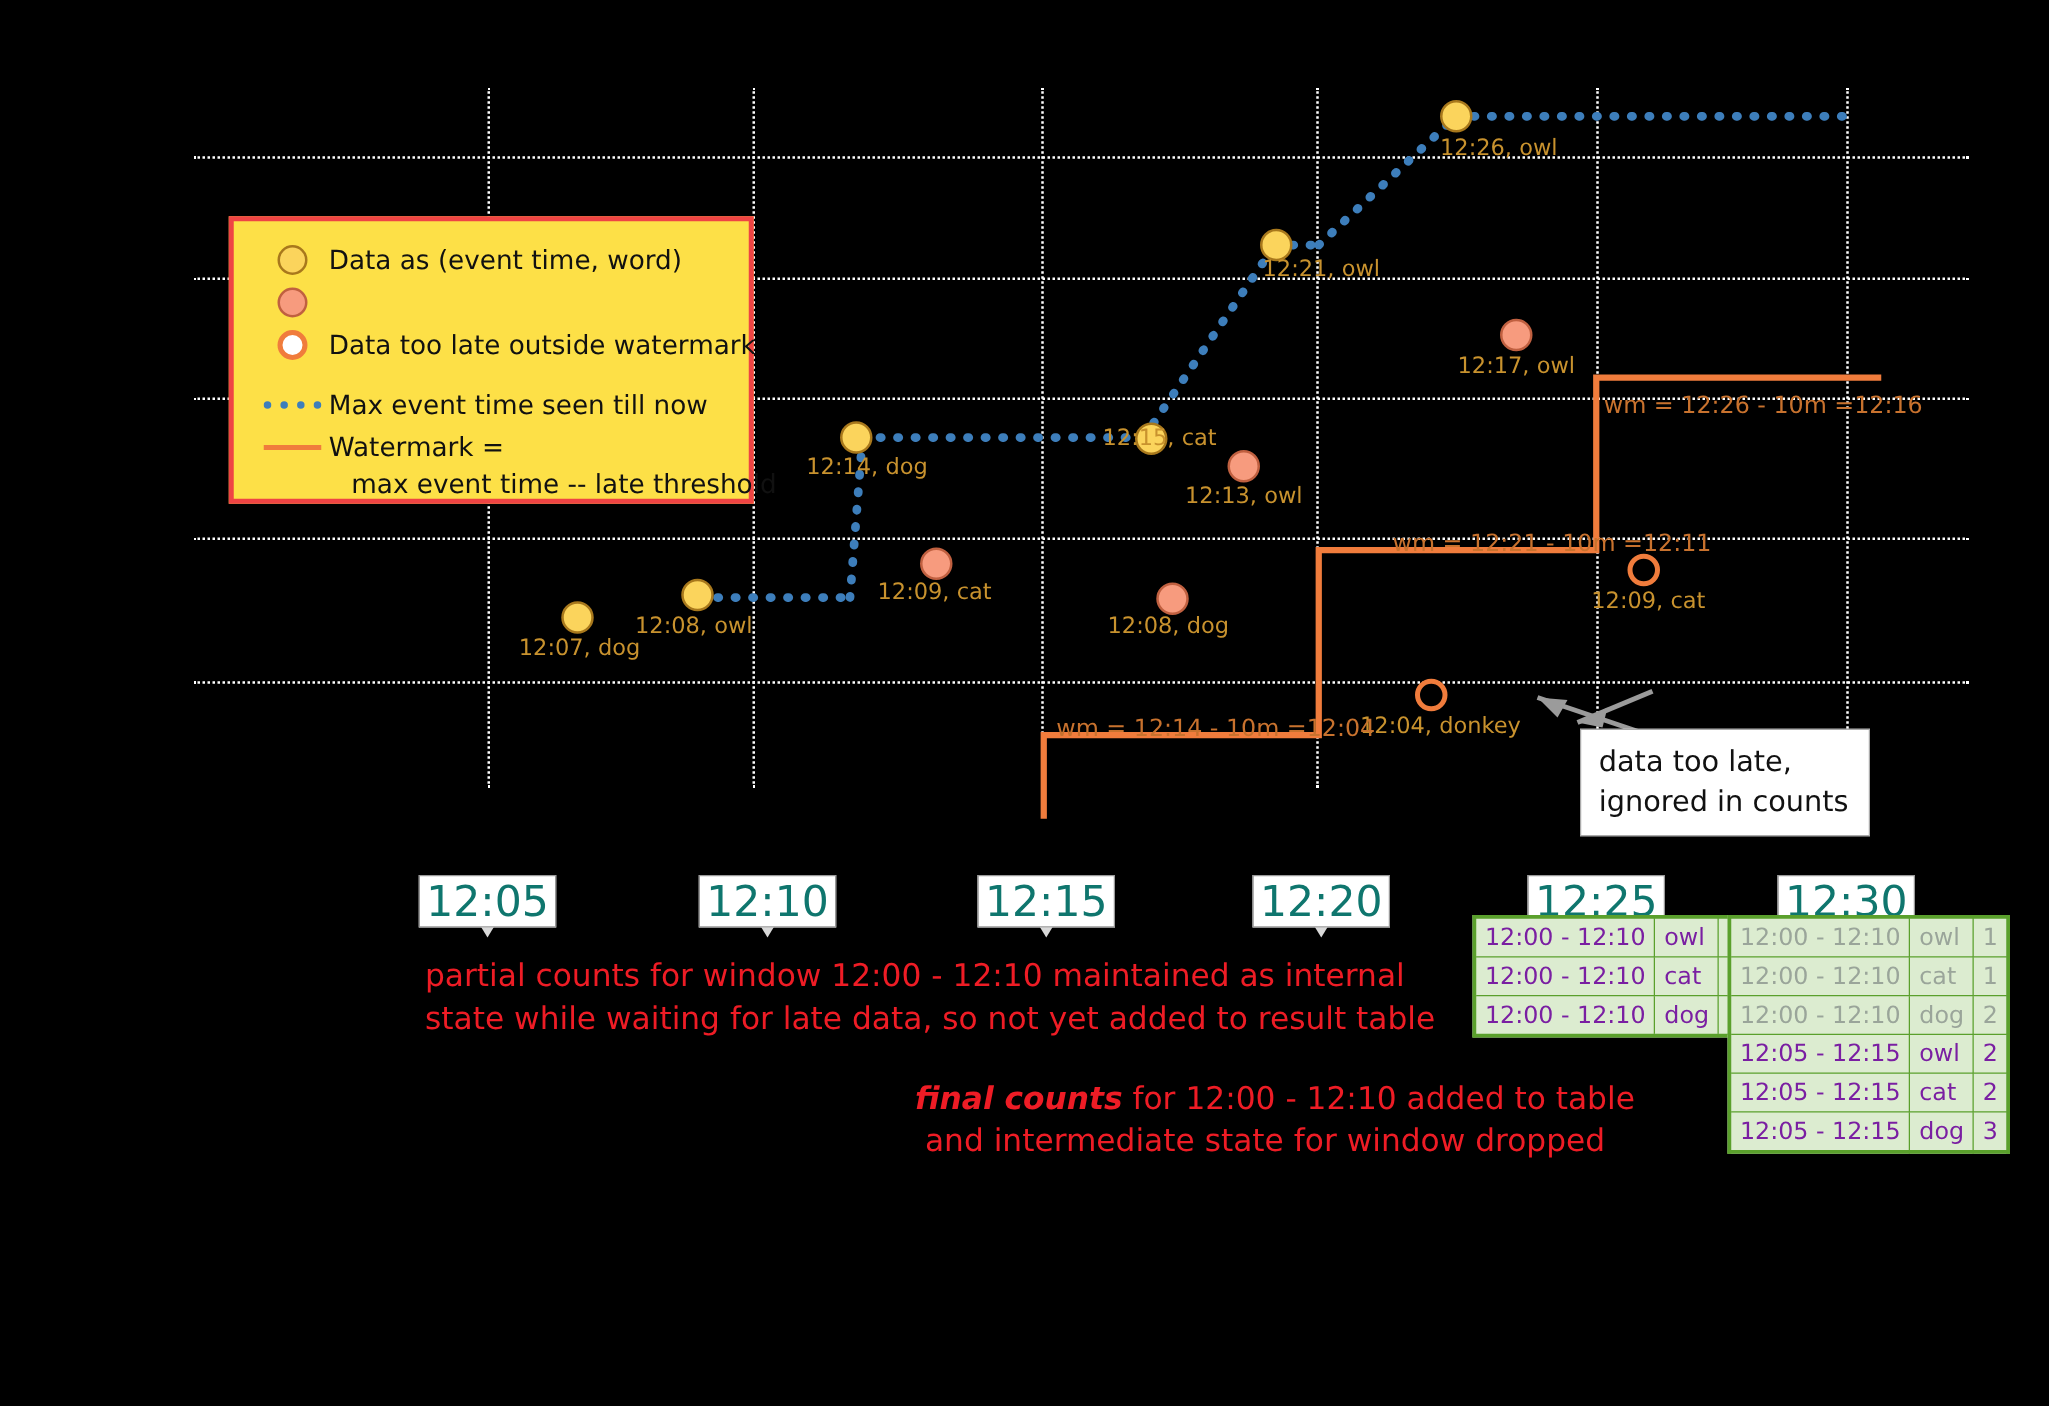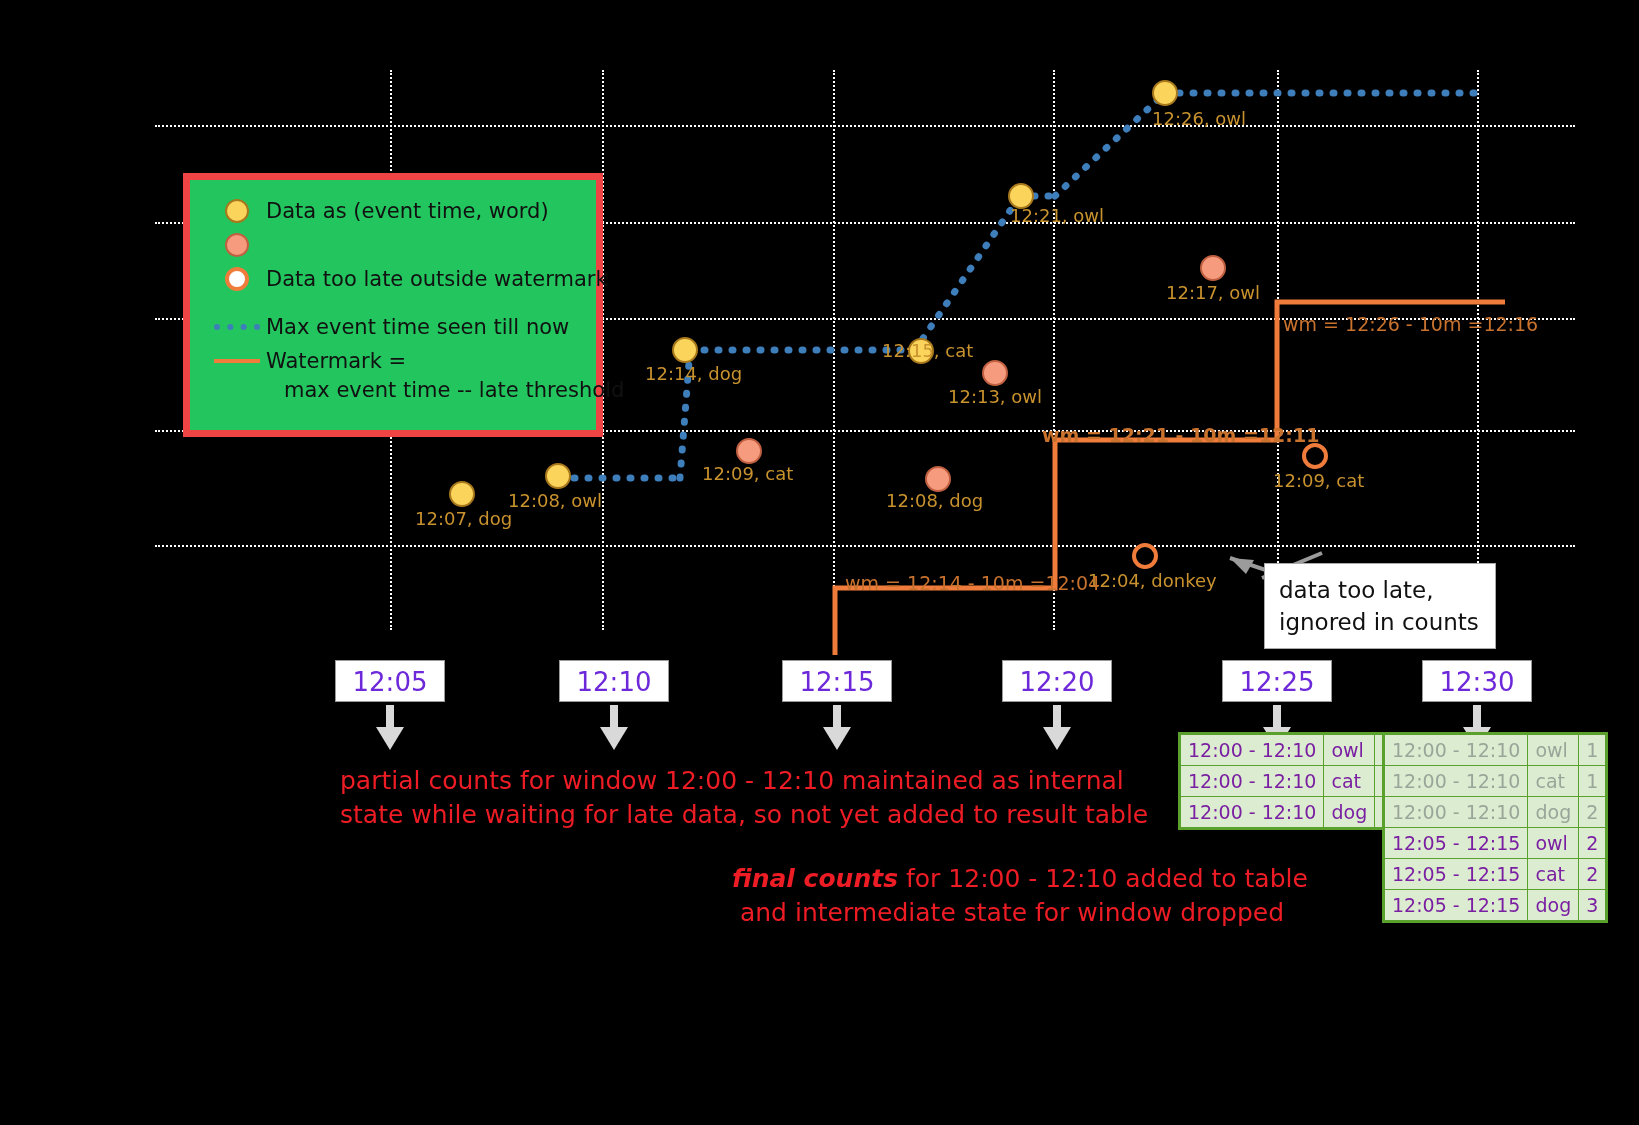--- a/index.html
+++ b/index.html
@@ -45,24 +45,24 @@
     border: 4px solid #f07c3c;
   }
   .dot-label {
     position: absolute;
     color: #c8922e;
     font-size: 18px;
     white-space: nowrap;
   }
   .legend {
     position: absolute;
-    background: #22c55e;
-    border: 7px solid #ef4444;
-    box-sizing: border-box;
-    padding: 14px 18px 28px 18px;
+    background: #fde047;
+    border: 4px solid #ef4444;
+    box-sizing: border-box;
+    padding: 14px 18px 0 18px;
   }
   .legend-row {
     display: flex;
     align-items: center;
     height: 34px;
   }
   .legend-swatch {
     width: 58px;
     display: flex;
     align-items: center;
@@ -96,27 +96,28 @@
   .legend-sub {
     font-size: 21px;
     color: #111;
     margin-left: 76px;
     white-space: nowrap;
   }
   .tick-box {
     position: absolute;
     background: #ffffff;
     border: 1px solid #999;
-    color: #6d28d9;
-    font-size: 26px;
+    color: #0f766e;
+    font-size: 34px;
     text-align: center;
     line-height: 42px;
     height: 42px;
     width: 110px;
     box-sizing: border-box;
+    margin-top: 40px;
   }
   .wm-label {
     position: absolute;
     color: #c8722e;
     font-size: 19px;
     white-space: nowrap;
     background: transparent;
   }
   .red-text {
     position: absolute;
@@ -132,20 +133,21 @@
   }
   .callout {
     position: absolute;
     background: #ffffff;
     border: 1px solid #aaa;
     color: #111;
     font-size: 23px;
     line-height: 32px;
     padding: 10px 14px;
     box-sizing: border-box;
+    margin-top: 20px;
   }
   table.result {
     position: absolute;
     border-collapse: collapse;
     background: #dcecd0;
     border: 3px solid #5aa02c;
     font-size: 19px;
   }
   table.result td {
     border: 1px solid #5aa02c;
@@ -279,21 +281,21 @@
   <div class="dot ontime" style="left:1152px; top:80px;"></div>
   <div class="dot-label" style="left:1152px; top:108px;">12:26, owl</div>
 
   <div class="dot toolate" style="left:1132px; top:543px;"></div>
   <div class="dot-label" style="left:1088px; top:570px;">12:04, donkey</div>
 
   <div class="dot toolate" style="left:1302px; top:443px;"></div>
   <div class="dot-label" style="left:1273px; top:470px;">12:09, cat</div>
 
   <div class="wm-label" style="left:845px; top:572px;">wm = 12:14 - 10m =12:04</div>
-  <div class="wm-label" style="left:1042px; top:424px;font-weight:bold;">wm = 12:21 - 10m =12:11</div>
+  <div class="wm-label" style="left:1114px; top:424px;">wm = 12:21 - 10m =12:11</div>
   <div class="wm-label" style="left:1283px; top:313px;">wm = 12:26 - 10m =12:16</div>
 
   <div class="callout" style="left:1264px; top:563px; width:232px;">
     <div>data too late,</div>
     <div>ignored in counts</div>
   </div>
 
   <div class="tick-box" style="left:335px; top:660px;">12:05</div>
   <div class="tick-box" style="left:559px; top:660px;">12:10</div>
   <div class="tick-box" style="left:782px; top:660px;">12:15</div>

